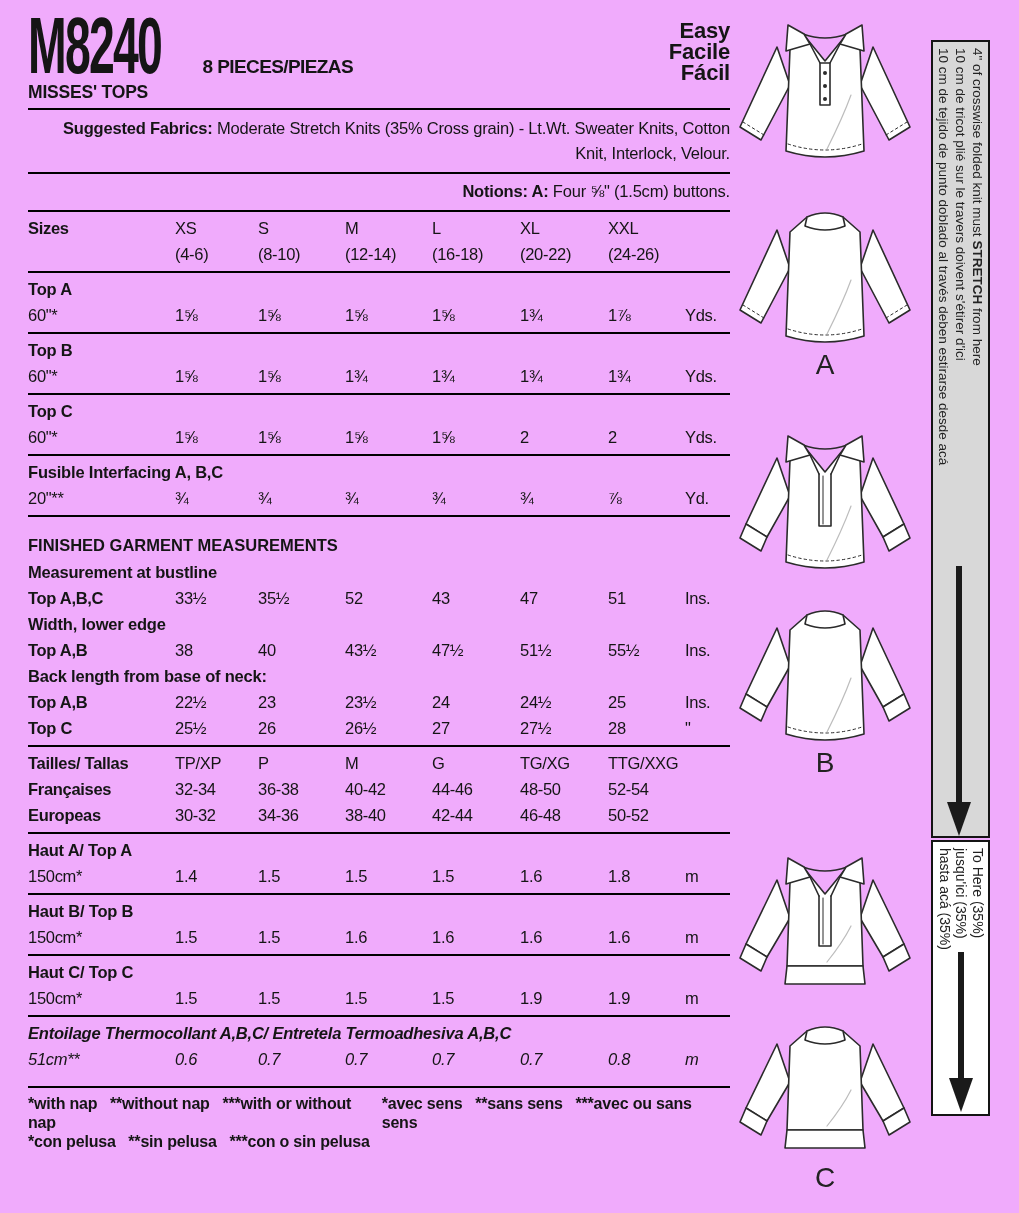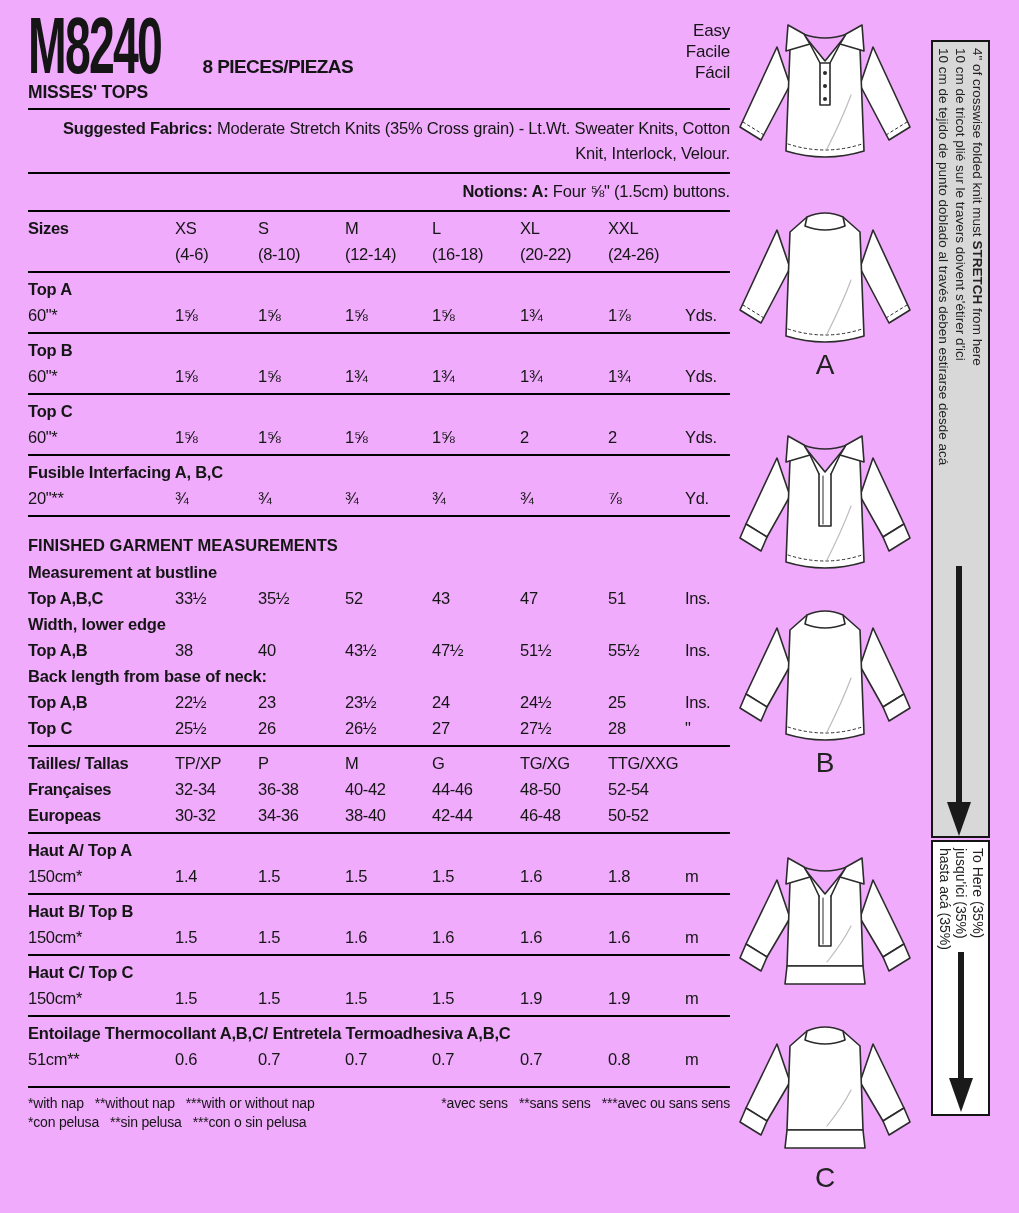--- a/index.html
+++ b/index.html
@@ -4,37 +4,37 @@
 <style>
   html,body{margin:0;padding:0;background:#e8e8e8;}
   #page{position:relative;width:1019px;height:1213px;background:#f0abfc;overflow:hidden;
         font-family:"Liberation Sans",sans-serif;color:#151515;letter-spacing:-0.2px;}
   
   #main{position:absolute;left:28px;top:0;width:702px;}
   .brandrow{display:flex;align-items:flex-end;margin-top:12px;height:66px;}
   #brand-number{font-weight:bold;font-size:80px;line-height:64px;letter-spacing:-3px;
                 transform:scaleX(0.58);transform-origin:left bottom;white-space:nowrap;}
   #brand-pieces{font-size:19px;font-weight:bold;letter-spacing:-0.6px;margin-left:-55px;line-height:22px;}
-  .difficulty{margin-left:auto;text-align:right;font-weight:normal;font-size:17px;line-height:21px;align-self:flex-start;margin-top:8px;}
+  .difficulty{margin-left:auto;text-align:right;font-weight:bold;font-size:22px;line-height:21px;align-self:flex-start;margin-top:8px;}
   .category{margin-top:4px;padding-bottom:6px;border-bottom:2.6px solid #000;
             font-weight:bold;font-size:17.5px;line-height:20px;}
   .para{padding:6px 0;border-bottom:2.6px solid #000;font-size:16.5px;line-height:25px;text-align:right;}
   .para .b{font-weight:bold;}
   .para.notions{padding:5px 0 6px;}
   
   .sect{padding:3px 0 4px;border-bottom:2.6px solid #000;}
-  .sect.noline{border-bottom:none;}
+  .sect.noline{border-bottom:none;font-style:italic;}
   .trow{display:grid;grid-template-columns:147px 83px 87px 87px 88px 88px 77px auto;align-items:baseline;}
   .tcell{font-size:16.5px;line-height:26px;white-space:nowrap;letter-spacing:-0.3px;}
   .tcell.b{font-weight:bold;}
   .theading{font-size:16.5px;line-height:26px;font-weight:bold;white-space:nowrap;}
   .ttitle{font-size:16.5px;line-height:27px;font-weight:bold;letter-spacing:0;margin-top:12px;}
   
   .footnotes{margin-top:10px;border-top:2.3px solid #000;padding-top:6px;
-             display:flex;justify-content:space-between;font-size:14px;font-weight:normal;line-height:19px;}
+             display:flex;justify-content:space-between;font-size:16px;font-weight:bold;line-height:19px;}
   .footnotes .fn{white-space:pre-wrap;}
   
   .fig{position:absolute;}
   .view-label{position:absolute;left:727px;width:196px;text-align:center;
               font-size:28px;line-height:30px;color:#222;font-weight:normal;}
   
   .gaugebox{position:absolute;left:931px;width:59px;border:2px solid #141414;box-sizing:border-box;}
   #gauge-from{top:40px;height:798px;background:#d8d8d8;}
   #gauge-to{top:840px;height:276px;background:#ffffff;}
   .vtext{position:absolute;left:53px;top:6px;transform:rotate(90deg);transform-origin:0 0;

